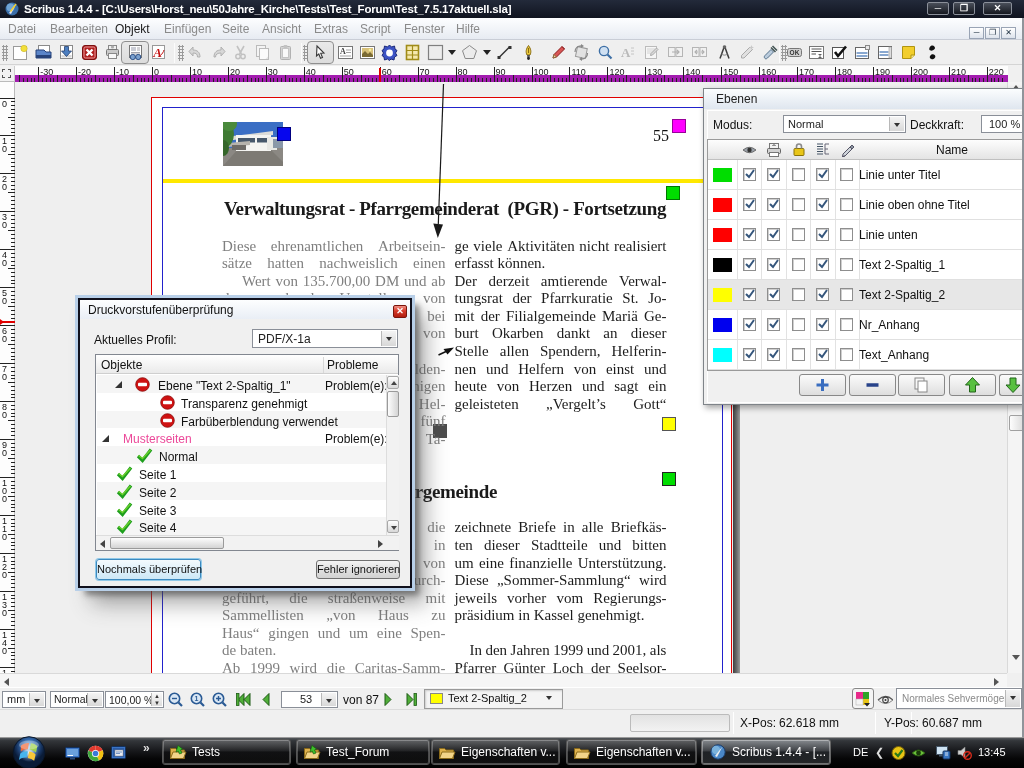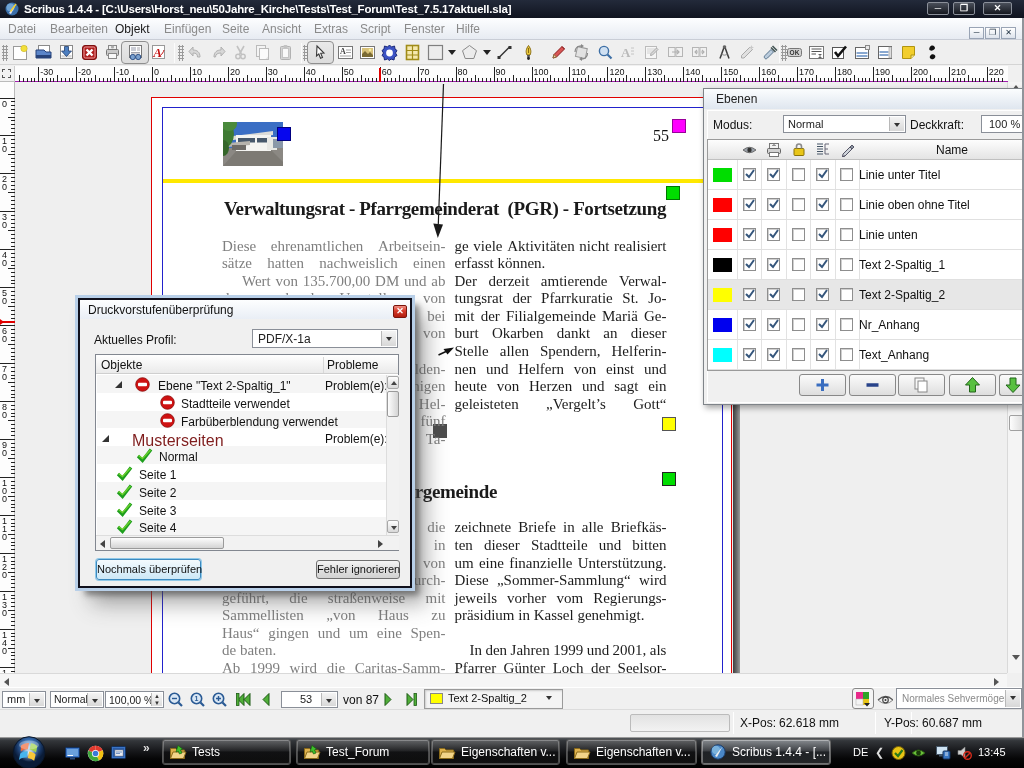--- a/index.html
+++ b/index.html
@@ -7,21 +7,21 @@
 #titlebar{left:0;top:0;width:1024px;height:18px;background:linear-gradient(#232a3a,#10141f);color:#fff;font-weight:bold;font-size:12px}
 #titletext{left:24px;top:2.5px;white-space:nowrap;font-size:11.5px;letter-spacing:-0.2px}
 .wbtn{top:2px;height:13px;border:1px solid #8a8f99;border-radius:2px;background:linear-gradient(#4a4f5a,#15181f);color:#fff;font-size:9px;line-height:11px;text-align:center}
 #menubar{left:0;top:18px;width:1024px;height:22px;background:linear-gradient(#fdfeff,#e7ebf2);border-bottom:1px solid #c9cdd6}
 .mitem{position:absolute;top:4px;font-size:12px;color:#8a8a8a}
 #toolbar{left:0;top:41px;width:1024px;height:24px;background:#efefef;border-bottom:1px solid #d4d4d4}
 .tsep{position:absolute;top:2px;width:1px;height:20px;background:#c4c4c4;border-right:1px solid #fbfbfb}
 .thandle{position:absolute;top:4px;width:6px;height:16px;background-image:radial-gradient(circle at 1.5px 1.5px,#9a9a9a 1px,transparent 1.2px);background-size:3px 3px}
 .ticon{position:absolute;top:3px;width:17px;height:17px}
 .tbtn{position:absolute;top:0px;width:26px;height:23px;border:1px solid #8f8f8f;border-radius:4px;background:linear-gradient(#e9e9e9,#dcdcdc)}
-#hruler{left:15px;top:66px;width:993px;height:16px;background:#fdfdfd;border-bottom:1px solid #a21caf}
+#hruler{left:15px;top:66px;width:993px;height:16px;background:#fdfdfd;border-bottom:7px solid #a21caf}
 #rcorner{left:0;top:66px;width:15px;height:16px;background:#f2f2f2;border-right:1px solid #ccc;border-bottom:1px solid #bbb}
 #vruler{left:0;top:82px;width:15px;height:591px;background:#fdfdfd;border-right:1px solid #bbb}
 .rnum{position:absolute;font-size:9px;color:#111;font-family:"Liberation Sans",sans-serif}
 #canvas{left:15px;top:82px;width:992px;height:591px;background:#efefef;overflow:hidden}
 #vscroll{left:1007px;top:82px;width:17px;height:591px;background:#f4f4f4;border-left:1px solid #d9d9d9}
 #hscroll{left:0;top:673px;width:1007px;height:14px;background:#f6f6f6;border-top:1px solid #d9d9d9}
 #status1{left:0;top:687px;width:1024px;height:22px;background:#f0f0f0;border-top:1px solid #fff}
 #status2{left:0;top:709px;width:1024px;height:28px;background:#f0f0f0;border-top:1px solid #dcdcdc}
 #taskbar{left:0;top:737px;width:1024px;height:31px;background:linear-gradient(#5f6468 0%,#33363a 12%,#17181b 45%,#060607 70%,#000 100%)}
 .combo{position:absolute;background:#fff;border:1px solid #8a8f98;font-size:11px;color:#222}
@@ -1302,29 +1302,29 @@
         <circle cx="7.5" cy="7.5" r="6.8" fill="none" stroke="#8a0a0a" stroke-width=".8"></circle>
         <rect x="3" y="5.8" width="9" height="3.4" rx="1" fill="#fff"></rect>
       </svg>
       <div class="abs" style="left:62px;top:24px;font-size:12px;color:#111">Ebene "Text 2-Spaltig_1"</div>
       <div class="abs" style="left:229px;top:24px;font-size:12px;color:#111">Problem(e):</div>
       <svg class="abs" style="left:64px;top:40px" width="15" height="15">
         <circle cx="7.5" cy="7.5" r="6.8" fill="#cf1212"></circle>
         <circle cx="7.5" cy="7.5" r="6.8" fill="none" stroke="#8a0a0a" stroke-width=".8"></circle>
         <rect x="3" y="5.8" width="9" height="3.4" rx="1" fill="#fff"></rect>
       </svg>
-      <div class="abs" style="left:85px;top:42px;font-size:12px;color:#111">Stadtteile verwendet</div>
+      <div class="abs" style="left:85px;top:42px;font-size:12px;color:#111">Transparenz genehmigt</div>
       <svg class="abs" style="left:64px;top:58px" width="15" height="15">
         <circle cx="7.5" cy="7.5" r="6.8" fill="#cf1212"></circle>
         <circle cx="7.5" cy="7.5" r="6.8" fill="none" stroke="#8a0a0a" stroke-width=".8"></circle>
         <rect x="3" y="5.8" width="9" height="3.4" rx="1" fill="#fff"></rect>
       </svg>
       <div class="abs" style="left:85px;top:60px;font-size:12px;color:#111">Farbüberblendung verwendet</div>
       <div class="abs" style="left:6px;top:80px;width:0;height:0;border-left:7px solid transparent;border-bottom:7px solid #333"></div>
-      <div class="abs" style="left:36px;top:77px;font-size:16px;color:#7f1d1d">Musterseiten</div>
+      <div class="abs" style="left:27px;top:77px;font-size:12px;color:#ec4899">Musterseiten</div>
       <div class="abs" style="left:229px;top:77px;font-size:12px;color:#111">Problem(e):</div>
       <svg class="abs" style="left:40px;top:93px" width="17" height="15">
         <path d="M2 8 L6.5 12.5 L15 1.5" stroke="#1d9e1d" stroke-width="3.2" fill="none"></path>
         <path d="M2.5 7.5 L6.5 10.5 L14.5 2" stroke="#6bd02c" stroke-width="1.4" fill="none"></path>
       </svg>
       <div class="abs" style="left:63px;top:95px;font-size:12px;color:#111">Normal</div>
       <svg class="abs" style="left:20px;top:111.0px" width="17" height="15">
         <path d="M2 8 L6.5 12.5 L15 1.5" stroke="#1d9e1d" stroke-width="3.2" fill="none"></path>
         <path d="M2.5 7.5 L6.5 10.5 L14.5 2" stroke="#6bd02c" stroke-width="1.4" fill="none"></path>
       </svg>

